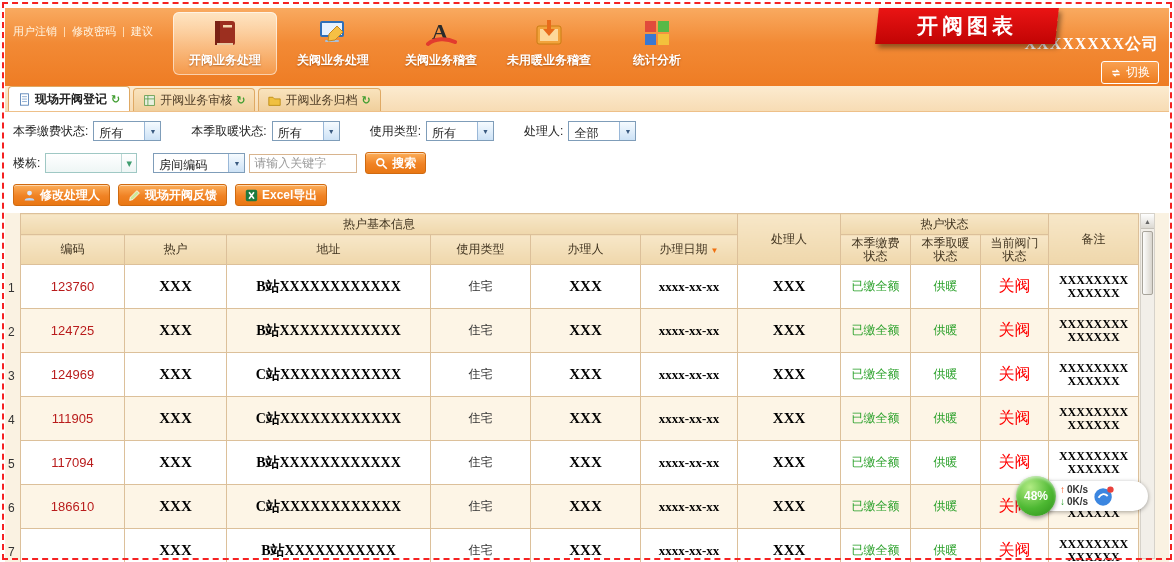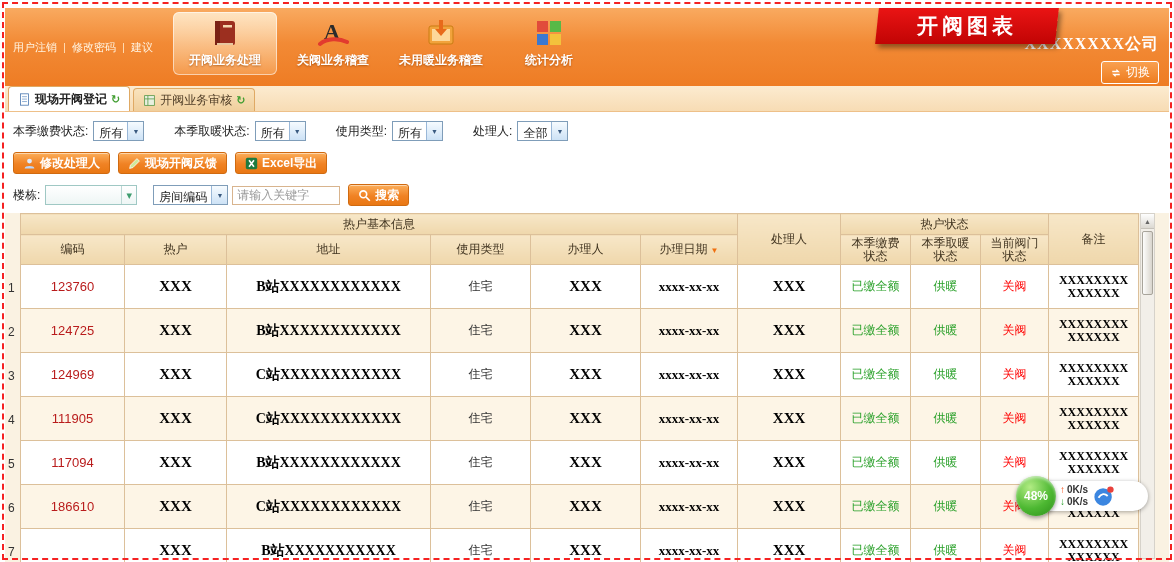--- a/index.html
+++ b/index.html
@@ -3,21 +3,21 @@
 <meta charset="utf-8">
 <style>
   * { margin:0; padding:0; box-sizing:border-box; }
   body { width:1174px; height:562px; overflow:hidden; font-family:"Liberation Sans","DejaVu Sans",sans-serif; background:#fff; }
   .page { position:relative; width:1174px; height:562px; background:#fff; overflow:hidden; }
   .dashed-border { position:absolute; inset:2px; border:2px dashed #f52222; z-index:60; pointer-events:none; }
   .content { position:absolute; left:5px; top:8px; width:1164px; }
 
   
   .header { height:78px; background:linear-gradient(180deg,#f9aa60 0%,#f28a35 45%,#ee7c24 100%); display:flex; position:relative; }
-  .header-left { width:168px; padding:4px 0 0 8px; flex:none;margin-top:28px; }
+  .header-left { width:168px; padding:16px 0 0 8px; flex:none; }
   .top-links { display:flex; align-items:center; gap:7px; font-size:11px; }
   .top-links a { color:#fff4e2; text-decoration:none; cursor:pointer; white-space:nowrap; }
   .sep { width:1px; height:10px; background:#ffd9ae; }
   .user-row { margin-top:16px; display:flex; align-items:center; gap:5px; }
   .user-name { color:#fff; font-size:12px; text-decoration:underline; cursor:pointer; }
   .main-nav { display:flex; align-items:flex-start; padding-top:4px; gap:4px; flex:none; }
   .nav-item { width:104px; display:flex; flex-direction:column; align-items:center; gap:3px; padding:5px 0 6px; border-radius:6px; cursor:pointer; }
   .nav-item.active { background:linear-gradient(180deg,rgba(255,235,205,.9),rgba(255,198,135,.35)); box-shadow:inset 0 0 0 1px rgba(255,255,255,.55); }
   .nav-icon { width:32px; height:32px; display:block; }
   .nav-label { font-size:12px; font-weight:bold; color:#fff; text-shadow:0 1px 2px rgba(140,60,0,.6); white-space:nowrap; }
@@ -34,21 +34,21 @@
   .tab { display:inline-flex; align-items:center; gap:4px; height:23px; padding:0 9px; margin-right:3px; background:linear-gradient(#f9e3bd,#f0cf9c); border:1px solid #dfa964; border-bottom:none; border-radius:4px 4px 0 0; font-size:12px; color:#4f3d26; cursor:pointer; white-space:nowrap; }
   .tab.active { background:#fff; color:#222; font-weight:bold; height:25px; }
   .tab-refresh::before { content:"↻"; font-size:11px; color:#3f9d2f; font-weight:bold; }
   .tab-icon { width:13px; height:13px; display:block; }
 
   
   .filter-panel { background:#fff; padding:3px 8px 2px; }
   .filter-row { display:flex; align-items:center; height:32px; font-size:12px; color:#222; }
   .grp { display:flex; align-items:center; gap:5px; margin-right:30px; }
   .select { display:inline-flex; align-items:stretch; height:20px; border:1px solid #7f9db9; background:#fff; cursor:pointer; }
-  .sel-val { padding:3px 4px 0 5px; font-size:12px; color:#222; min-width:30px; }
+  .sel-val { padding:3px 21px 0 5px; font-size:12px; color:#222; min-width:30px; }
   .sel-btn { width:16px; background:linear-gradient(#f6fbff,#cde2f6); border-left:1px solid #9ab8d8; display:flex; align-items:center; justify-content:center; }
   .sel-btn::before { content:"▼"; font-size:7px; color:#3a5a80; }
   .combo { display:inline-flex; align-items:stretch; width:92px; height:20px; border:1px solid #9fc8c4; background:linear-gradient(#ffffff,#eef6f5); cursor:pointer; }
   .combo-val { flex:1; padding:3px 4px 0; font-size:12px; color:#333; }
   .combo-arrow { width:15px; display:flex; align-items:center; justify-content:center; border-left:1px solid #bcd8d4; }
   .combo-arrow::before { content:"▾"; font-size:11px; color:#3f9d6f; }
   .kw-input { width:108px; height:19px; border:1px solid #d8b48e; font-size:12px; padding:0 4px; color:#333; font-family:inherit; margin-left:4px; }
   .kw-input::placeholder { color:#9a9a9a; }
   .btn { display:inline-flex; align-items:center; gap:4px; height:22px; padding:0 9px; background:linear-gradient(#fcae5a,#f08224 55%,#e97713); border:1px solid #d06a10; border-radius:3px; color:#fff; font-size:12px; font-weight:bold; cursor:pointer; box-shadow:inset 0 1px 0 rgba(255,255,255,.5); white-space:nowrap; }
   .actions .btn { margin-right:8px; }
@@ -68,21 +68,21 @@
   .sortable { cursor:pointer; }
   .sort-arrow::after { content:"▼"; color:#f07010; font-size:8px; margin-left:3px; }
   .grid tbody td { height:44px; text-align:center; vertical-align:middle; }
   .grid tbody tr:nth-child(even) { background:#fdf5e6; }
   .c-code { font-size:13px; color:#b91c1c; }
   .c-household,.c-agent,.c-handler { font-family:"Liberation Serif","DejaVu Serif",serif; font-weight:bold; font-size:15px; color:#000; }
   .c-address { font-family:"Liberation Serif","DejaVu Serif",serif; font-weight:bold; font-size:14px; color:#000; }
   .c-use_type { font-size:12px; color:#333; }
   .c-date { font-family:"Liberation Serif","DejaVu Serif",serif; font-weight:bold; font-size:13px; color:#000; }
   .c-pay,.c-heat { font-size:12px; color:#2ba12b; }
-  .c-valve { font-size:12px; color:#fe0000; }
+  .c-valve { font-size:16px; color:#fe0000; }
   .c-remark { font-family:"Liberation Serif","DejaVu Serif",serif; font-weight:bold; font-size:12px; color:#000; white-space:pre-line; line-height:13px; }
 
   
   .scrollbar { width:15px; height:346px; background:#f2efe9; border:1px solid #d6d2ca; position:relative; flex:none; margin-left:1px; }
   .sb-up { height:15px; background:linear-gradient(#fefefe,#dcd9d2); border-bottom:1px solid #c6c2ba; cursor:pointer; }
   .sb-up::before { content:"▲"; font-size:7px; color:#666; display:block; text-align:center; line-height:15px; }
   .sb-thumb { position:absolute; top:17px; left:1px; width:11px; height:64px; background:linear-gradient(90deg,#fdfdfc,#d9d5cd); border:1px solid #a8a49b; border-radius:2px; cursor:grab; }
 
   
   .speed-widget { position:absolute; left:1016px; top:476px; width:134px; height:40px; z-index:50; cursor:pointer; }
@@ -116,20 +116,30 @@
           <svg class="nav-icon" viewBox="0 0 32 32">
               <path d="M8 4h15a3 3 0 0 1 3 3v19a2 2 0 0 1-2 2H8z" fill="#9c2f1f"></path>
               <rect x="6" y="4" width="5" height="24" fill="#7a2114"></rect>
               <rect x="14" y="8" width="9" height="2.5" fill="#f4d9b0"></rect>
               <path d="M8 27h16" stroke="#e8c8a0" stroke-width="2"></path>
             </svg>
           <span class="nav-label">开阀业务处理</span>
         </div>
         <div class="nav-item">
           <svg class="nav-icon" viewBox="0 0 32 32">
+              <rect x="3" y="4" width="24" height="16" rx="2" fill="#2f6fb8"></rect>
+              <rect x="5" y="6" width="20" height="12" fill="#e8f2fe"></rect>
+              <rect x="12" y="20" width="6" height="3" fill="#8fa8c8"></rect>
+              <rect x="8" y="23" width="14" height="2" rx="1" fill="#aabed8"></rect>
+              <path d="M20 9l6 6-8 8-7 1 1-7z" fill="#f6c044" stroke="#c8881f"></path>
+            </svg>
+          <span class="nav-label">关阀业务处理</span>
+        </div>
+        <div class="nav-item">
+          <svg class="nav-icon" viewBox="0 0 32 32">
               <text x="7" y="22" font-family="serif" font-size="22" font-weight="bold" fill="#2b2b2b">A</text>
               <path d="M3 27C10 21 22 21 30 25" stroke="#e23b2e" stroke-width="4" fill="none" stroke-linecap="round"></path>
             </svg>
           <span class="nav-label">关阀业务稽查</span>
         </div>
         <div class="nav-item">
           <svg class="nav-icon" viewBox="0 0 32 32">
               <rect x="4" y="9" width="24" height="18" rx="2" fill="#f2a33c" stroke="#c97c12"></rect>
               <rect x="7" y="12" width="18" height="12" fill="#fdd89a"></rect>
               <path d="M16 3v11" stroke="#e86a1a" stroke-width="4"></path>
@@ -173,20 +183,27 @@
         <span class="tab-refresh"></span>
       </div>
       <div class="tab">
         <svg class="tab-icon" viewBox="0 0 16 16">
             <rect x="2" y="2" width="12" height="12" fill="#e8f0e0" stroke="#5a9a4a"></rect>
             <path d="M2 6h12M6 2v12" stroke="#5a9a4a"></path>
           </svg>
         <span>开阀业务审核</span>
         <span class="tab-refresh"></span>
       </div>
+      <div class="tab">
+        <svg class="tab-icon" viewBox="0 0 16 16">
+            <path d="M1 4h5l2 2h7v8H1z" fill="#f0c040" stroke="#b8860b"></path>
+          </svg>
+        <span>开阀业务归档</span>
+        <span class="tab-refresh"></span>
+      </div>
     </div>
 
     <div class="filter-panel">
       <div class="filter-row">
         <span class="grp">
           <label>本季缴费状态:</label>
           <span class="select">
             <span class="sel-val">所有</span>
             <span class="sel-btn"></span>
           </span>
@@ -207,62 +224,62 @@
         </span>
         <span class="grp">
           <label>处理人:</label>
           <span class="select">
             <span class="sel-val">全部</span>
             <span class="sel-btn"></span>
           </span>
         </span>
       </div>
 
-      <div class="filter-row actions">
-        <button class="btn">
-          <svg class="bicon" viewBox="0 0 16 16">
-              <circle cx="8" cy="5" r="3" fill="#dceaff"></circle>
-              <path d="M2 14c0-4 12-4 12 0z" fill="#bcd6f8"></path>
-            </svg>
-          <span>修改处理人</span>
-        </button>
-        <button class="btn">
-          <svg class="bicon" viewBox="0 0 16 16">
-              <path d="M2 14l1-4 8-8 3 3-8 8z" fill="#cdea9a" stroke="#fff"></path>
-            </svg>
-          <span>现场开阀反馈</span>
-        </button>
-        <button class="btn">
-          <svg class="bicon" viewBox="0 0 16 16">
-              <rect x="1" y="1" width="14" height="14" rx="2" fill="#1f7a3f"></rect>
-              <path d="M5 4l6 8M11 4l-6 8" stroke="#fff" stroke-width="2"></path>
-            </svg>
-          <span>Excel导出</span>
-        </button>
-      </div>
-
       <div class="filter-row">
         <span class="grp" style="margin-right:16px;">
           <label>楼栋:</label>
           <span class="combo">
             <span class="combo-val"></span>
             <span class="combo-arrow"></span>
           </span>
         </span>
         <span class="select">
           <span class="sel-val">房间编码</span>
           <span class="sel-btn"></span>
         </span>
         <input class="kw-input" type="text" placeholder="请输入关键字" style="">
         <button class="btn search-btn">
           <svg class="bicon" viewBox="0 0 16 16">
               <circle cx="6.5" cy="6.5" r="4.2" fill="none" stroke="#fff" stroke-width="2"></circle>
               <path d="M10 10l4.5 4.5" stroke="#fff" stroke-width="2"></path>
             </svg>
           <span>搜索</span>
+        </button>
+      </div>
+
+      <div class="filter-row actions">
+        <button class="btn">
+          <svg class="bicon" viewBox="0 0 16 16">
+              <circle cx="8" cy="5" r="3" fill="#dceaff"></circle>
+              <path d="M2 14c0-4 12-4 12 0z" fill="#bcd6f8"></path>
+            </svg>
+          <span>修改处理人</span>
+        </button>
+        <button class="btn">
+          <svg class="bicon" viewBox="0 0 16 16">
+              <path d="M2 14l1-4 8-8 3 3-8 8z" fill="#cdea9a" stroke="#fff"></path>
+            </svg>
+          <span>现场开阀反馈</span>
+        </button>
+        <button class="btn">
+          <svg class="bicon" viewBox="0 0 16 16">
+              <rect x="1" y="1" width="14" height="14" rx="2" fill="#1f7a3f"></rect>
+              <path d="M5 4l6 8M11 4l-6 8" stroke="#fff" stroke-width="2"></path>
+            </svg>
+          <span>Excel导出</span>
         </button>
       </div>
     </div>
 
     <div class="table-zone">
       <div class="gutter">
           <div class="gutter-num">1</div>
           <div class="gutter-num">2</div>
           <div class="gutter-num">3</div>
           <div class="gutter-num">4</div>

